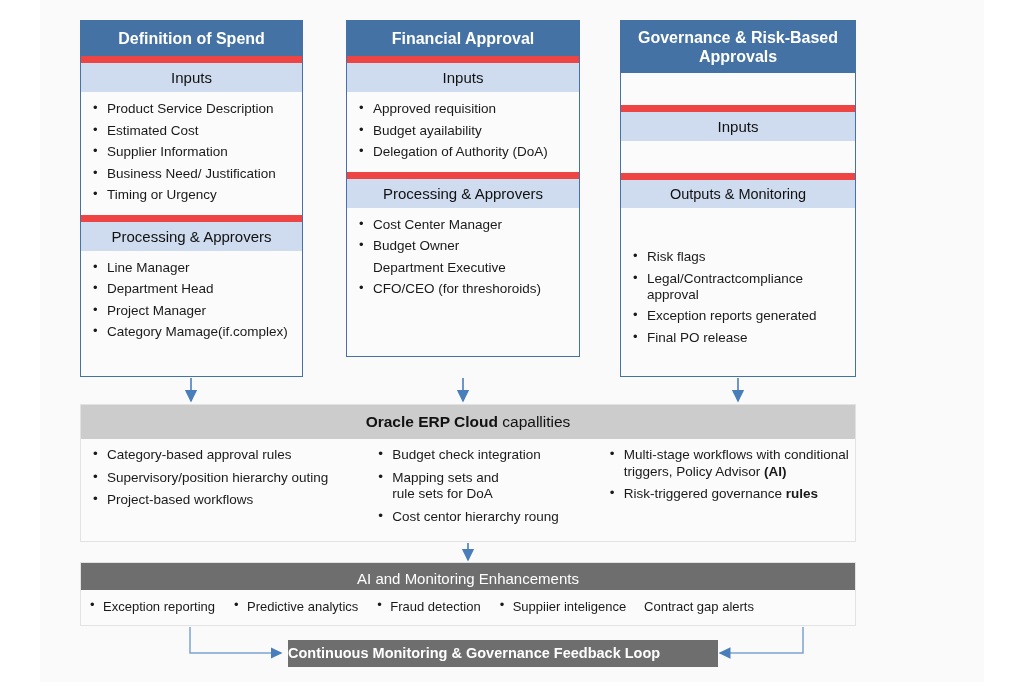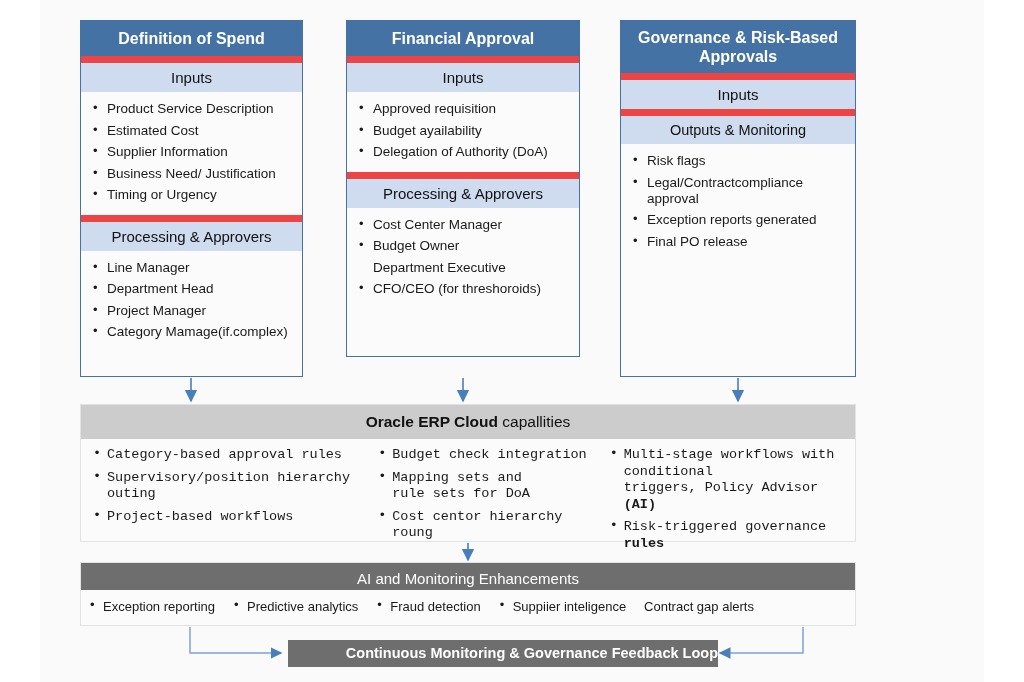--- a/index.html
+++ b/index.html
@@ -40,21 +40,21 @@
     top: 20px;
     width: 222px;
     background: #fbfbfb;
     border: 1px solid #4472a4;
     box-sizing: border-box;
     display: flex;
     flex-direction: column;
   }
   .col.c1 { left: 80px; width: 223px; height: 357px; }
   .col.c2 { left: 346px; width: 234px; height: 337px; }
-  .col.c3 { left: 620px; width: 236px; height: 357px; }
+  .col.c3 { left: 620px; width: 236px; height: 357px; gap: 32px; }
 
   .col-header {
     background: #4472a4;
     color: #ffffff;
     font-weight: bold;
     font-size: 16px;
     text-align: center;
     padding: 8px 6px;
     line-height: 19px;
     box-sizing: border-box;
@@ -116,21 +116,21 @@
     line-height: 34px;
     text-align: center;
     font-size: 15.5px;
     color: #111111;
   }
   .erp-header b { font-weight: bold; }
   .erp-cols {
     display: flex;
     padding: 8px 0 0 0;
   }
-  .erp-cols .ecol { box-sizing: border-box; font-family: Liberation Mono, monospace; }
+  .erp-cols .ecol { box-sizing: border-box; }
   .erp-cols .ecol.e1 { width: 290px; padding-left: 10px; }
   .erp-cols .ecol.e2 { width: 232px; padding-left: 6px; }
   .erp-cols .ecol.e3 { width: 254px; padding-left: 6px; }
   .erp-cols ul {
     list-style: none;
     margin: 0;
     padding: 0;
     font-size: 13.5px;
     line-height: 16.5px;
     color: #1a1a1a;
@@ -194,21 +194,21 @@
 
   
   .loop-box {
     position: absolute;
     left: 288px;
     top: 640px;
     width: 430px;
     height: 27px;
     background: #6e6e6e;
     color: #ffffff;
-    text-align: right;
+    text-align: left;
     line-height: 27px;
     font-size: 14.5px;
     font-weight: bold;
     box-sizing: border-box;
   }
 
   
   svg.conn {
     position: absolute;
     left: 0; top: 0;

